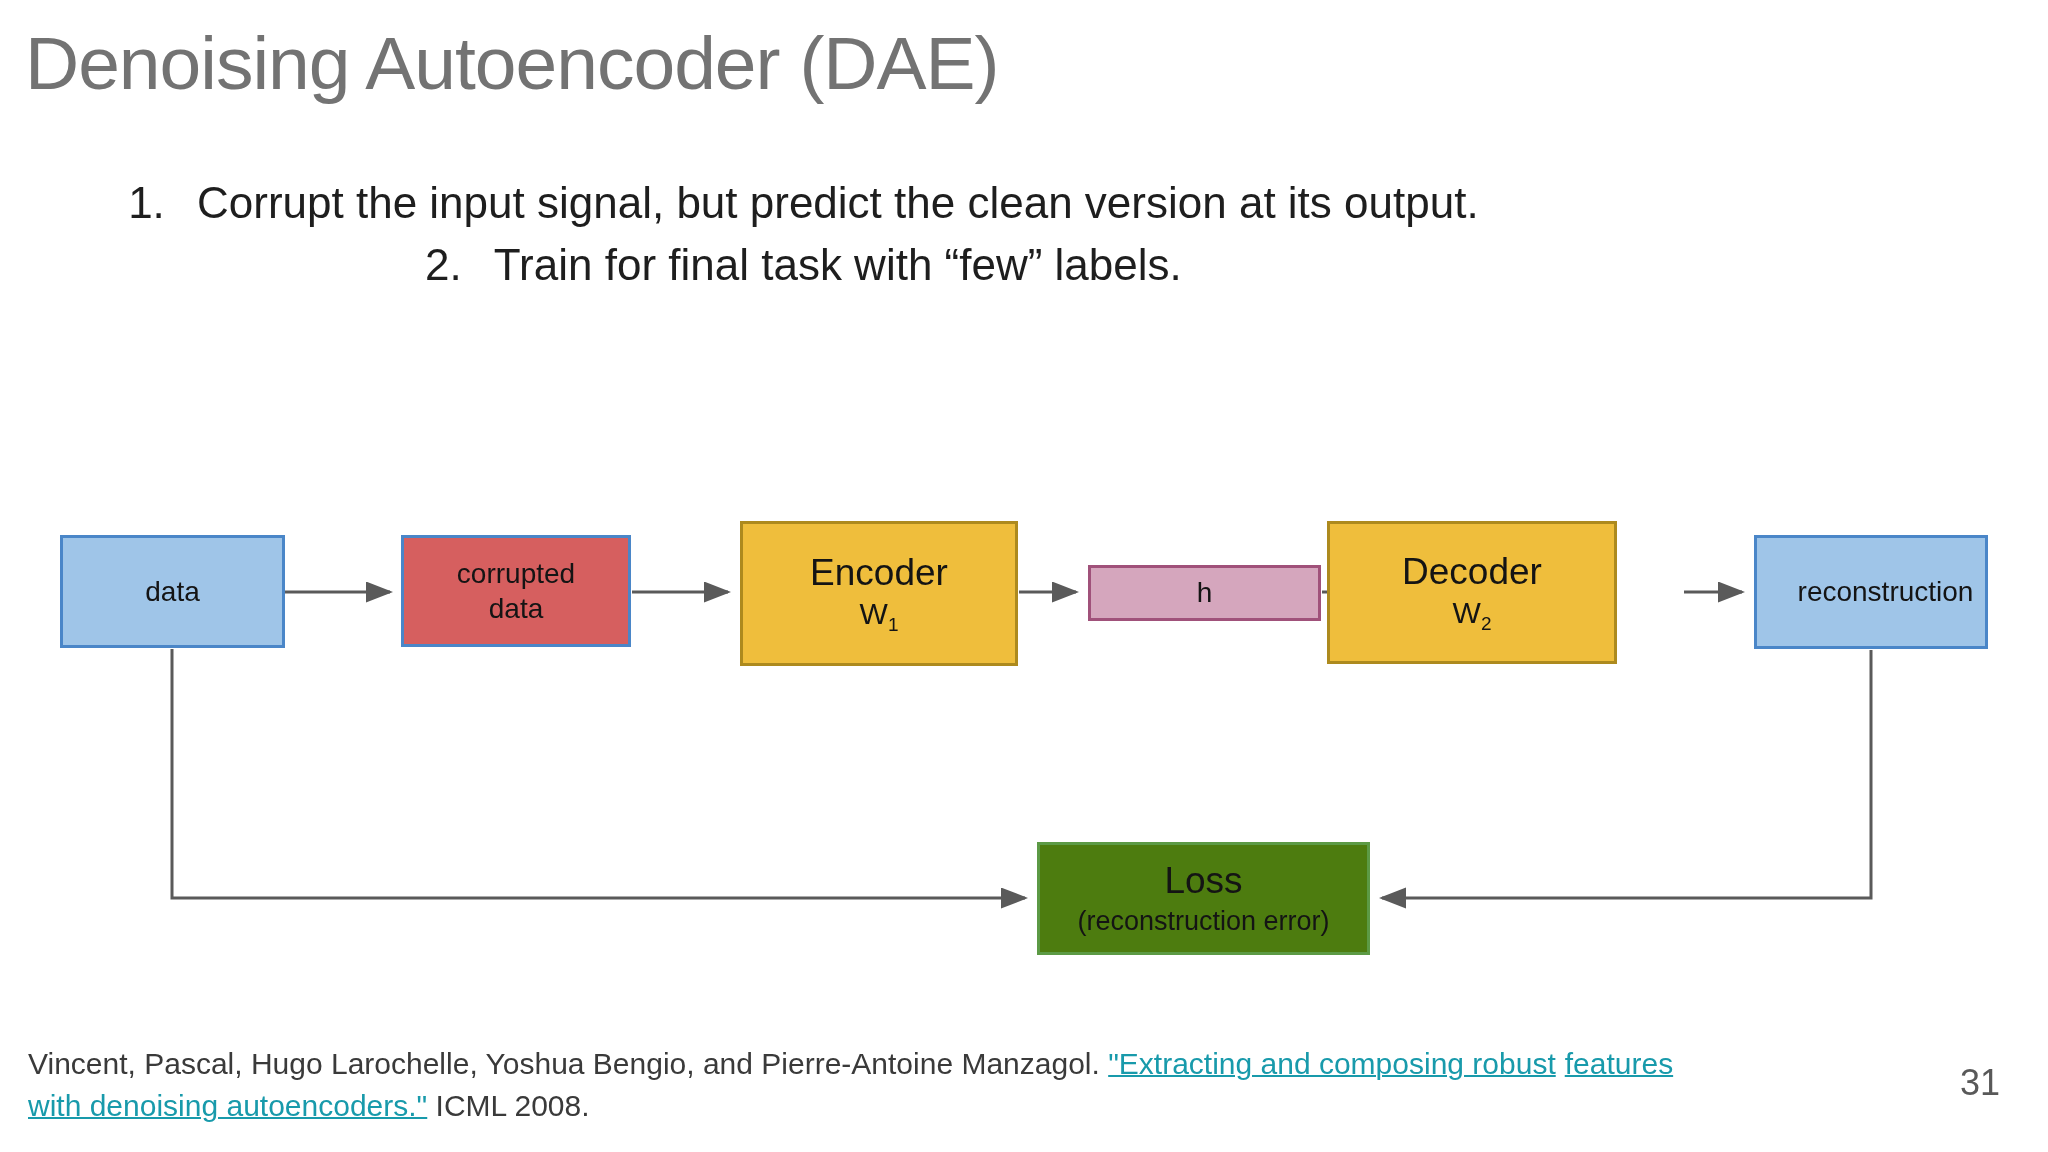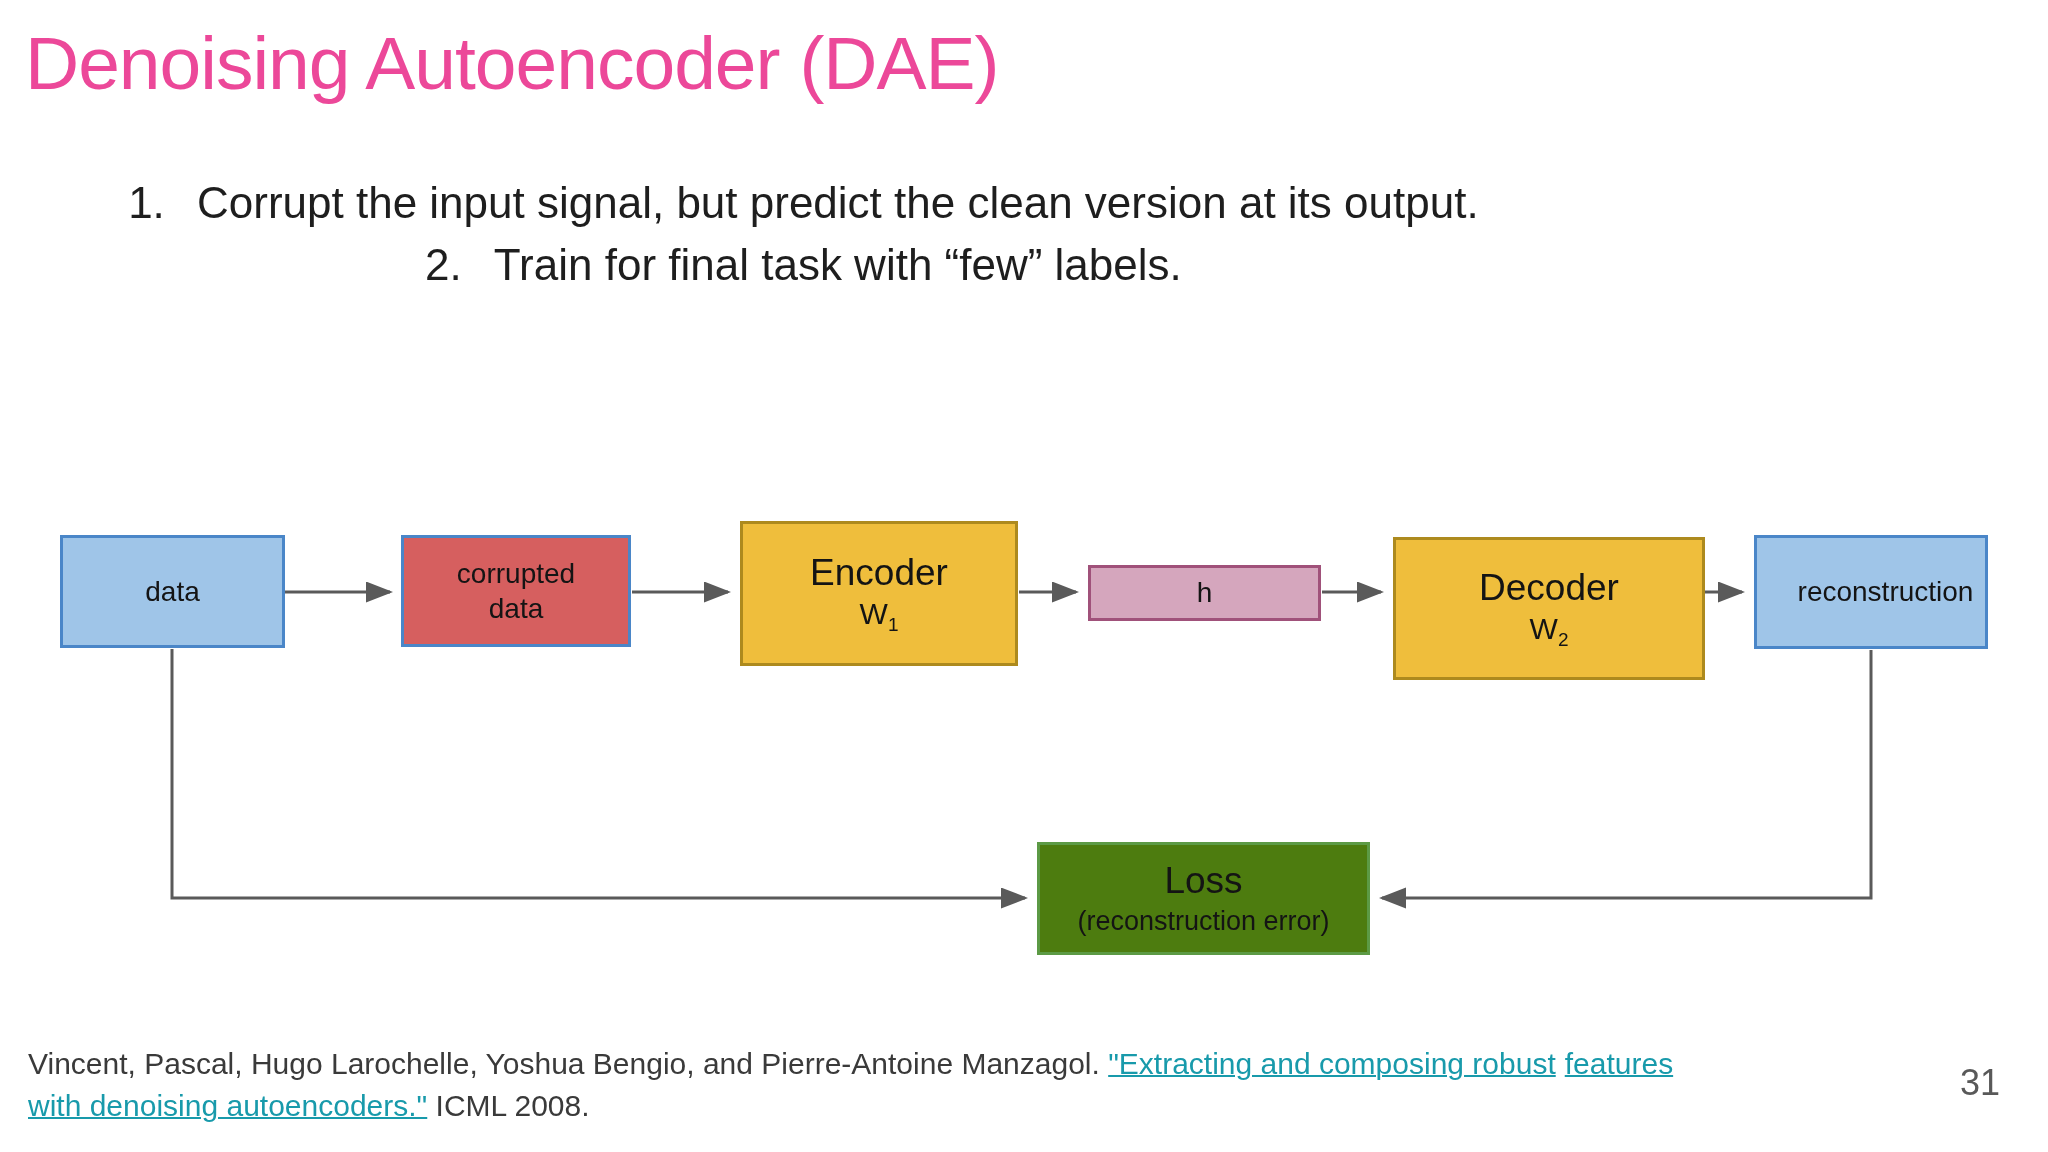--- a/index.html
+++ b/index.html
@@ -2,21 +2,21 @@
 <html><head>
 <meta charset="utf-8">
 <style>
   html,body{margin:0;padding:0;background:#ffffff;}
   .slide{
     position:relative;width:2048px;height:1152px;background:#ffffff;overflow:hidden;
     font-family:"Liberation Sans",sans-serif;
   }
   .title{
     position:absolute;left:25px;top:20px;margin:0;
-    font-size:75px;font-weight:500;letter-spacing:-1px;color:#ec4899;
+    font-size:75px;font-weight:500;letter-spacing:-1px;color:#737373;
   }
   .bullets{
     position:absolute;left:0;top:172px;margin:0;padding:0;list-style:none;
     font-size:44px;color:#1e1e1e;text-align:center;
   }
   .bullets li{padding-left:96px;line-height:62px;white-space:nowrap;}
   .bullets .num{display:inline-block;width:101px;}
   
   .node{
     position:absolute;display:flex;flex-direction:column;align-items:center;justify-content:center;
@@ -24,21 +24,21 @@
   }
   .node-blue{background:#9FC5E8;border-color:#4A86C8;}
   .node-red{background:#D65F5F;border-color:#4A86C8;}
   .node-gold{background:#EFBE3C;border-color:#AD8A1E;justify-content:center;}
   .node-pink{background:#D5A6BD;border-color:#A0517A;}
   .node-green{background:#4d7c0f;border-color:#5C9A45;}
   #node-data{left:60px;top:535px;width:225px;height:113px;font-size:28px;}
   #node-corrupted{left:401px;top:535px;width:230px;height:112px;font-size:28px;line-height:1.25;}
   #node-encoder{left:740px;top:521px;width:278px;height:145px;}
   #node-h{left:1088px;top:565px;width:233px;height:56px;font-size:28px;}
-  #node-decoder{left:1393px;top:521px;width:312px;height:143px;margin-top:16px;}
+  #node-decoder{left:1327px;top:521px;width:290px;height:143px;}
   #node-reconstruction{left:1754px;top:535px;width:234px;height:114px;font-size:28px;padding-left:29px;}
   #node-loss{left:1037px;top:842px;width:333px;height:113px;}
   .node-title{font-size:37px;}
   .node-weight{font-size:30px;margin-top:3px;}
   .node-weight sub{font-size:19px;}
   .node-sub{font-size:27px;margin-top:4px;}
   .arrows{position:absolute;left:0;top:0;}
   
   .citation{
     position:absolute;left:28px;top:1043px;width:1930px;

